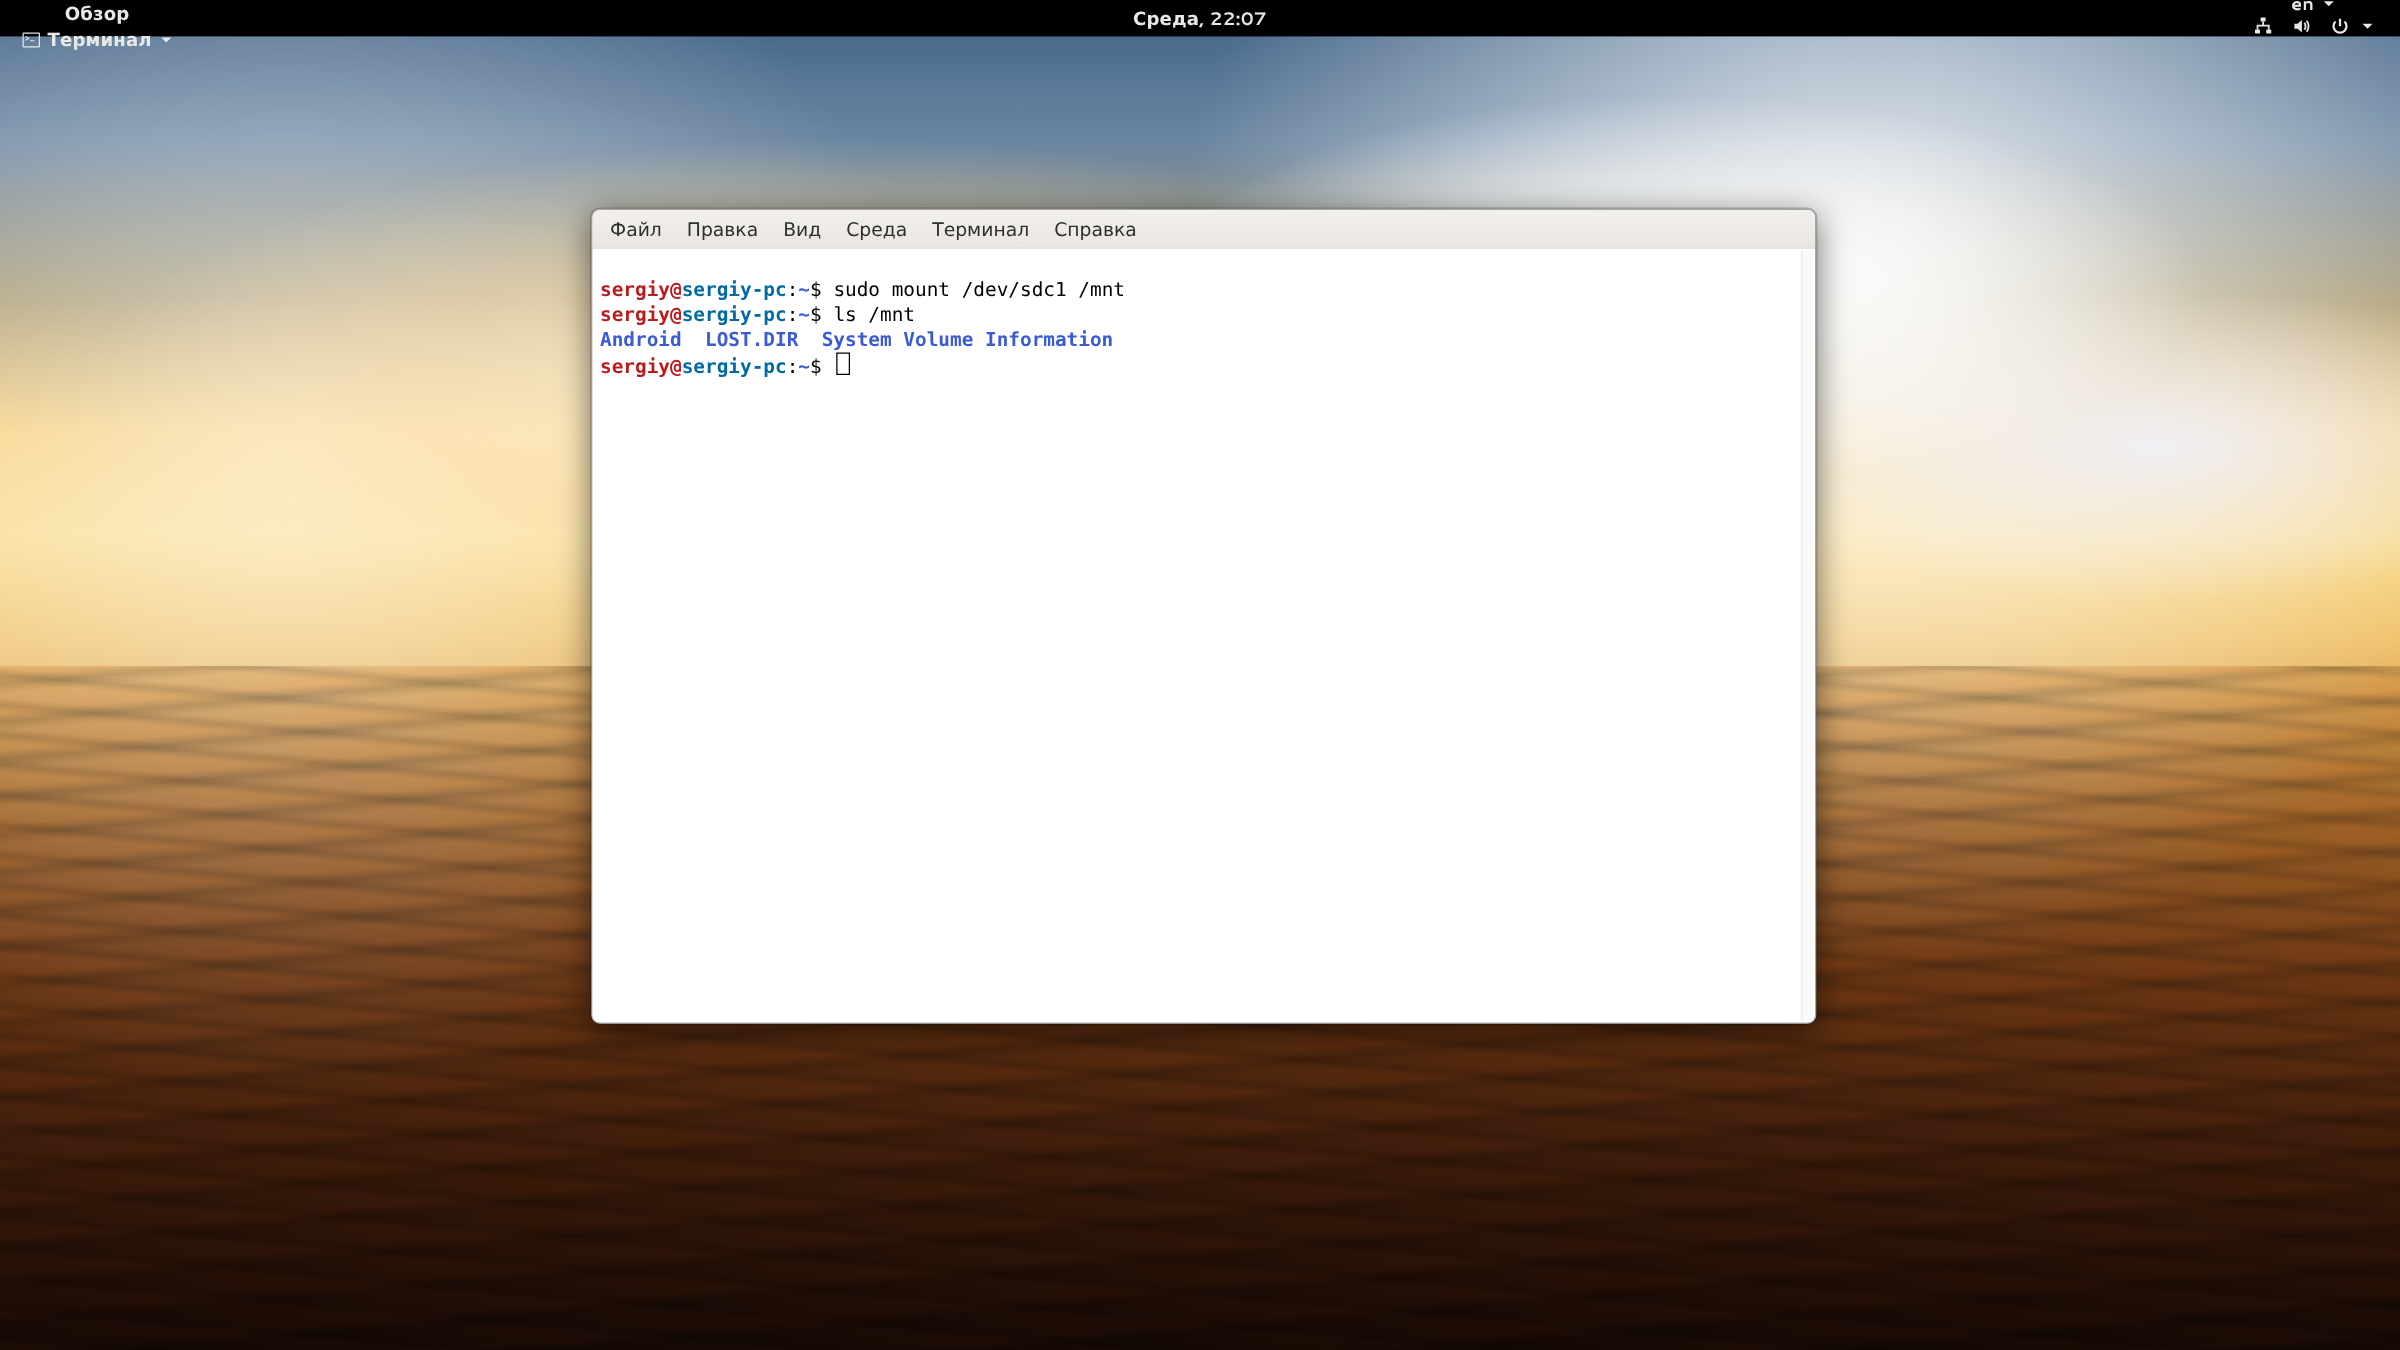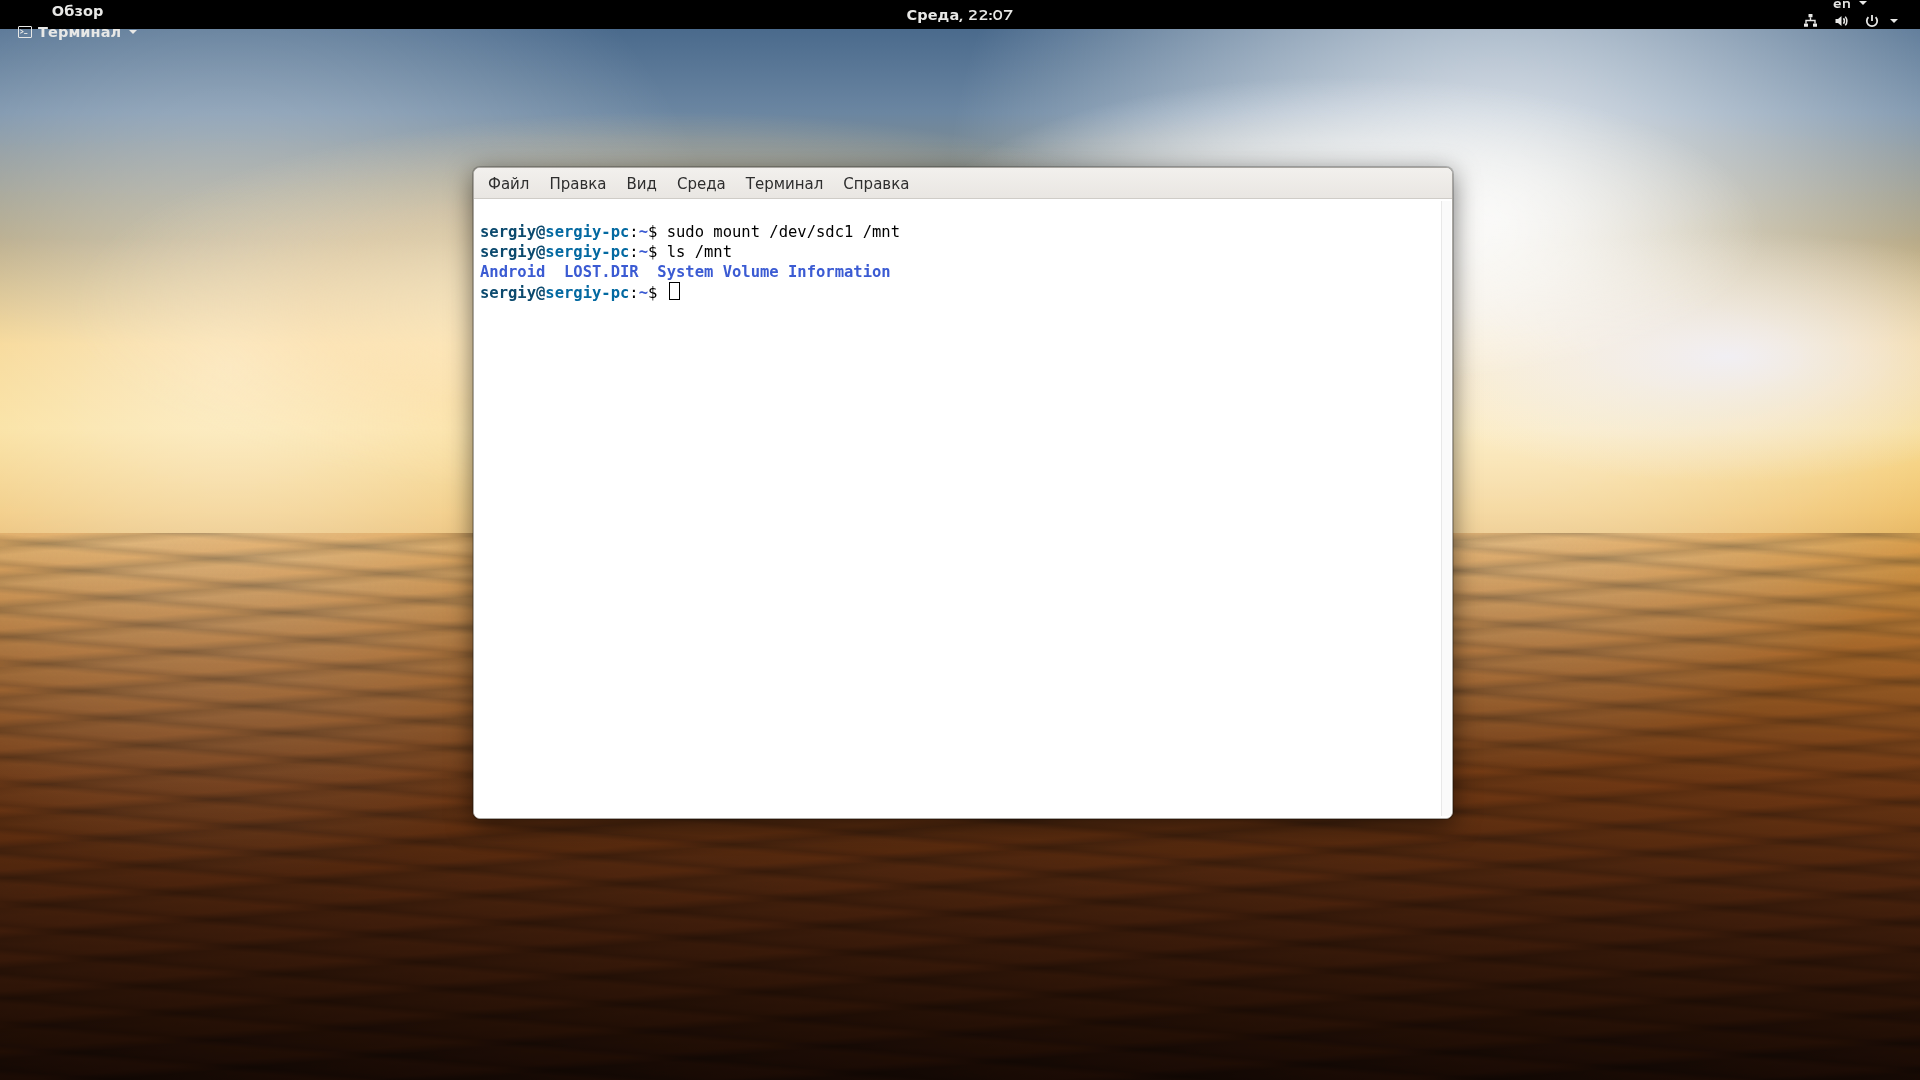--- a/index.html
+++ b/index.html
@@ -179,21 +179,21 @@
     color: #000000;
     position: relative;
     white-space: pre;
   }
   .termwin .tbody .scrollbar {
     position:absolute;
     right:1px; top:2px; width:9px; height:calc(100% - 4px);
     background:#fafafa;
     border-left:1px solid #e8e8e8;
   }
-  .c-user   { color:#0c4a6e; font-weight:700; }
+  .c-user   { color:#b91c1c; font-weight:700; }
   .c-host   { color:#0369a1; font-weight:700; }
   .c-path   { color:#3b5bd3; font-weight:700; }
   .c-prompt { color:#000;    font-weight:400; }
   .c-dir    { color:#3b5bd3; font-weight:700; }
   .c-cmd    { color:#000; }
   .cursor-box {
     display:inline-block;
     width:9px; height:16px;
     border:1px solid #000;
     vertical-align: -2px;

